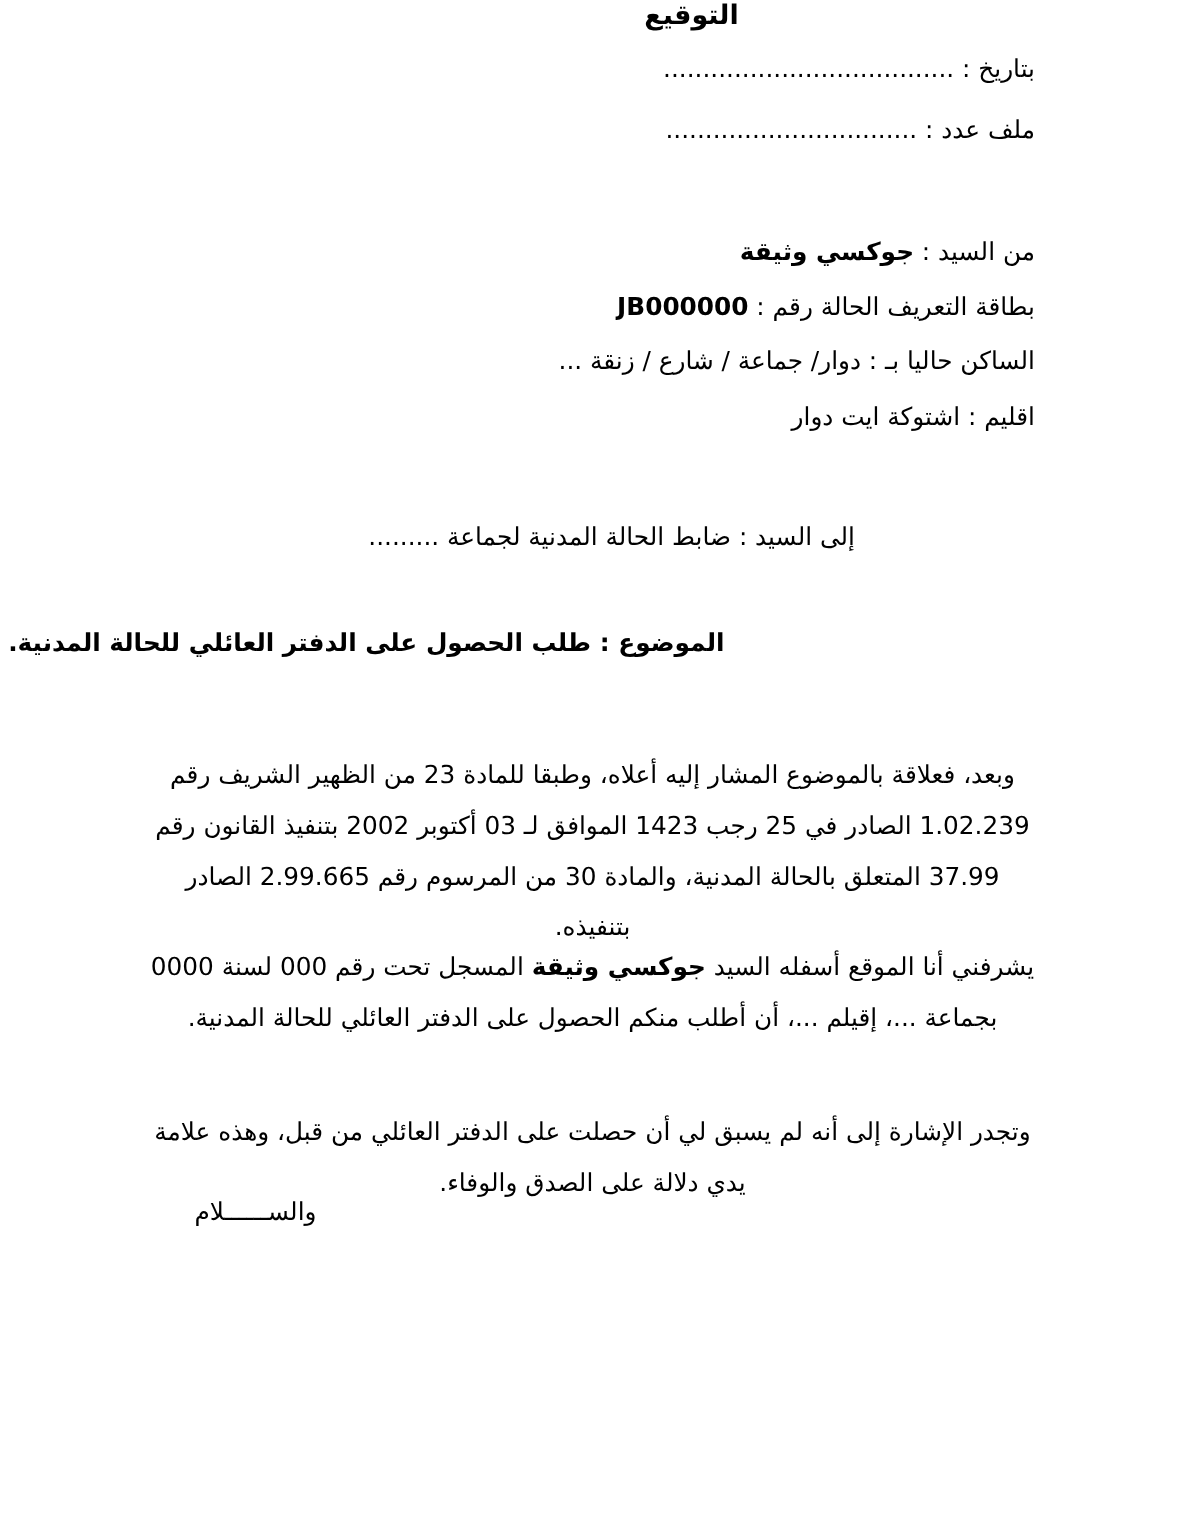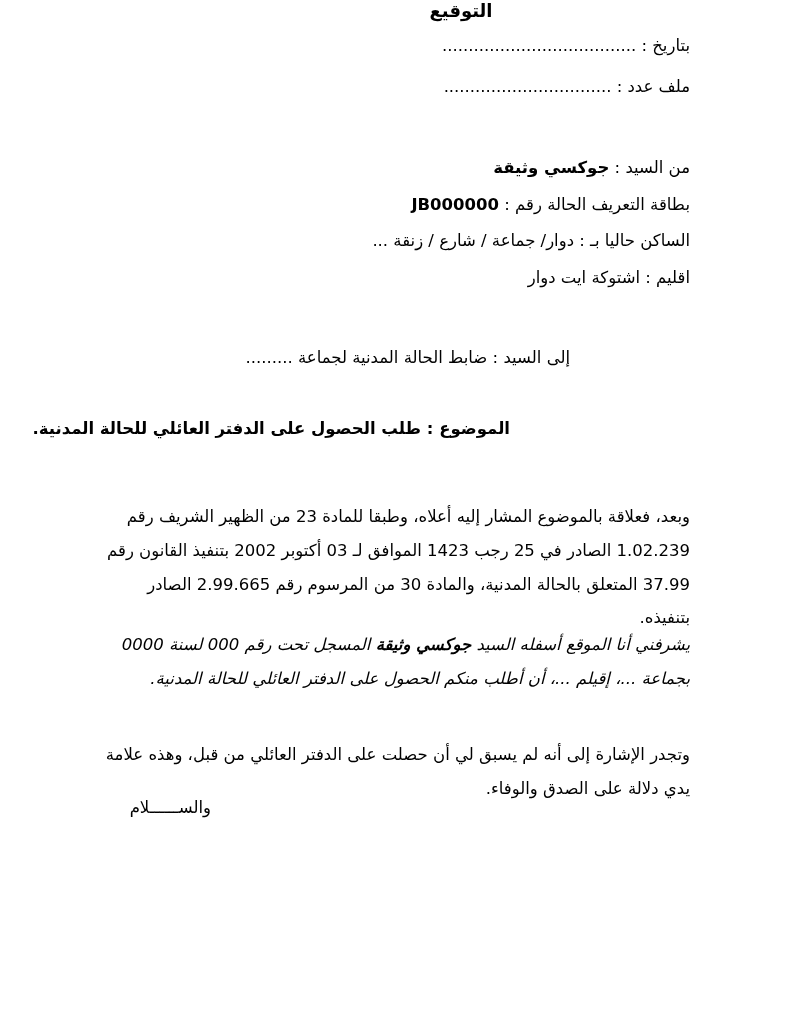--- a/index.html
+++ b/index.html
@@ -31,21 +31,21 @@
     direction: rtl;
     unicode-bidi: isolate;
     text-align: right;
     font-size: 16.5px;
     line-height: 1.0;
     white-space: nowrap;
   }
   .blk.para {
     white-space: normal;
     line-height: 1.95;
-    text-align: right;
+    text-align: center;
   }
   .bold { font-weight: bold; }
 
   
   #header-block {
     top: 38px;
     right: 101px;
     width: 590px;
   }
   #header-block .hline {
@@ -83,40 +83,39 @@
     top: 350px;
     right: 221px;
     font-weight: normal;
     font-size: 16.5px;
     text-align: right;
   }
 
   
   #subject-line {
     top: 421px;
-    right: 281px;
+    right: 308px;
     font-weight: bold;
     font-size: 16.5px;
   }
 
   
   #para-legal {
     top: 500px;
     right: 101px;
     width: 590px;
     font-size: 16.5px;
     line-height: 2.05;
   }
   #para-request {
     top: 628px;
     right: 101px;
     width: 590px;
     font-size: 16.5px;
     line-height: 2.05;
-    font-style: italic;
   }
   #para-note {
     top: 738px;
     right: 101px;
     width: 590px;
     font-size: 16.5px;
     line-height: 2.05;
     margin-left: 36px;
   }
 

